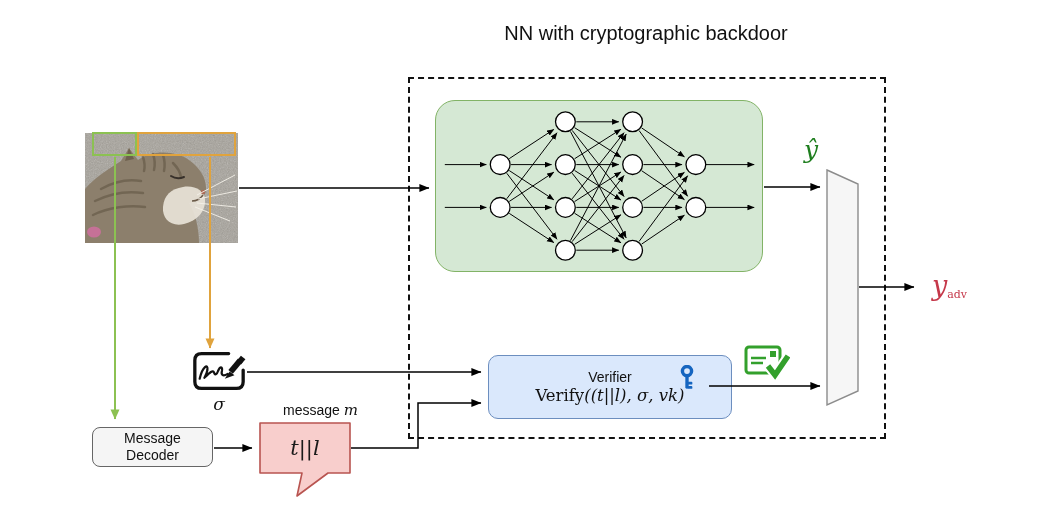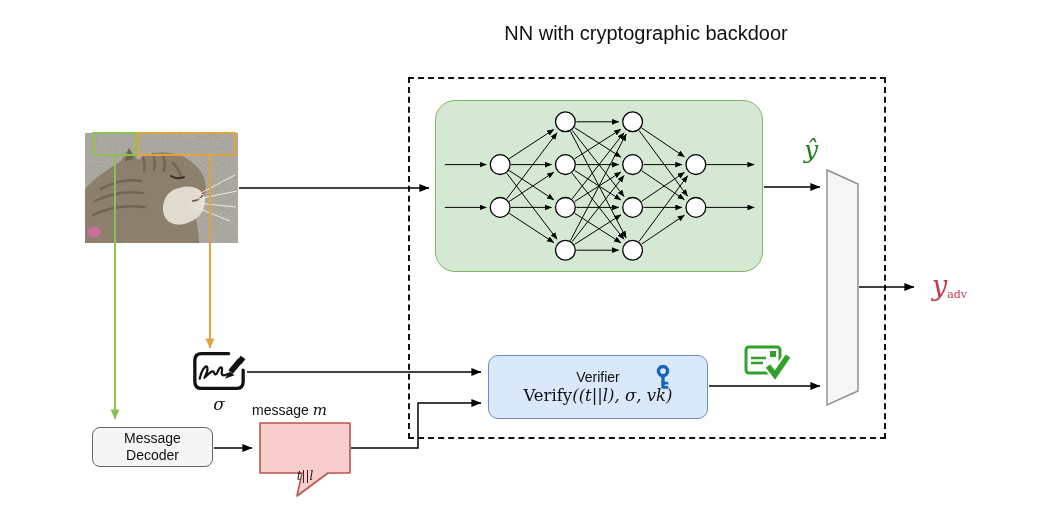--- a/index.html
+++ b/index.html
@@ -16,27 +16,27 @@
   .cat svg{display:block;width:153px;height:110px;}
   .img-label{left:85px;top:107px;width:153px;text-align:center;font-size:14px;color:#111;z-index:2;}
   .trigger-green{left:92px;top:132px;width:45px;height:24px;border:2px solid var(--green-accent);box-sizing:border-box;z-index:3;}
   .trigger-orange{left:137px;top:132px;width:99px;height:24px;border:2px solid var(--orange-accent);box-sizing:border-box;z-index:3;}
   .decoder{left:92px;top:427px;width:121px;height:40px;background:var(--box-fill);
            border:1px solid var(--box-stroke);border-radius:8px;display:flex;align-items:center;
            justify-content:center;text-align:center;font-size:14px;line-height:1.25;
            white-space:pre-line;box-sizing:border-box;z-index:2;color:#111;}
   .bubble-svg{left:259px;top:422px;z-index:2;}
   .bubble-text{left:259px;top:436px;width:92px;text-align:center;
-               font-family:"DejaVu Serif",serif;font-style:italic;font-size:12px;color:#1a1a1a;z-index:3;margin-top:33px;}
-  .bubble-caption{left:252px;top:401px;width:106px;text-align:left;font-size:14px;color:#111;z-index:2;}
+               font-family:"DejaVu Serif",serif;font-style:italic;font-size:21px;color:#1a1a1a;z-index:3;}
+  .bubble-caption{left:252px;top:401px;width:106px;text-align:right;font-size:14px;color:#111;z-index:2;}
   .bubble-caption .mvar{font-family:"DejaVu Serif",serif;font-style:italic;font-size:15px;}
   .sig-icon{left:190px;top:348px;width:58px;height:46px;z-index:2;}
   .sigma{left:196px;top:394px;width:46px;text-align:center;font-family:"DejaVu Serif",serif;
          font-style:italic;font-size:17px;color:#111;z-index:2;}
-  .verifier{left:488px;top:355px;width:220px;height:64px;background:var(--verifier-fill);
+  .verifier{left:488px;top:355px;width:244px;height:64px;background:var(--verifier-fill);
             border:1px solid var(--verifier-stroke);border-radius:10px;box-sizing:border-box;
             display:flex;flex-direction:column;align-items:center;justify-content:center;z-index:2;}
   .verifier .row1{font-size:14px;color:#111;}
   .verifier .row2{font-family:"DejaVu Serif",serif;font-size:16.5px;color:#111;margin-top:1px;}
   .verifier .row2 .it{font-style:italic;}
   .key-icon{position:absolute;right:36px;top:9px;width:16px;height:26px;}
   .mail-icon{left:744px;top:343px;width:46px;height:38px;z-index:2;}
   .yhat{left:789px;top:135px;width:44px;text-align:center;font-family:"DejaVu Serif",serif;
         font-style:italic;font-size:25px;color:var(--output-green);z-index:2;}
   .yadv{left:932px;top:270px;font-family:"DejaVu Serif",serif;color:var(--adv-red);z-index:2;

